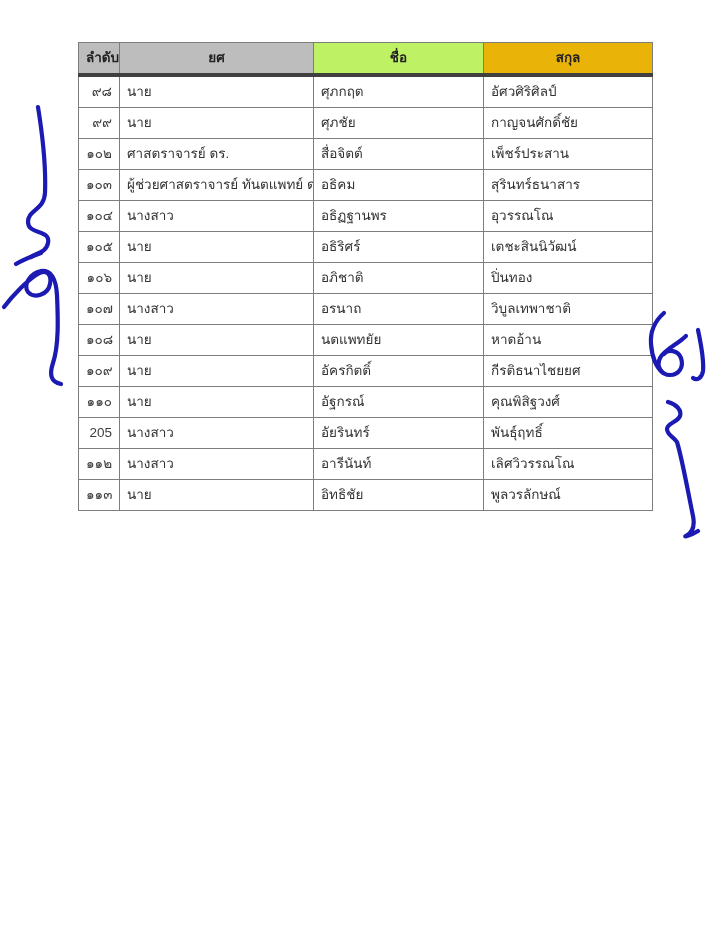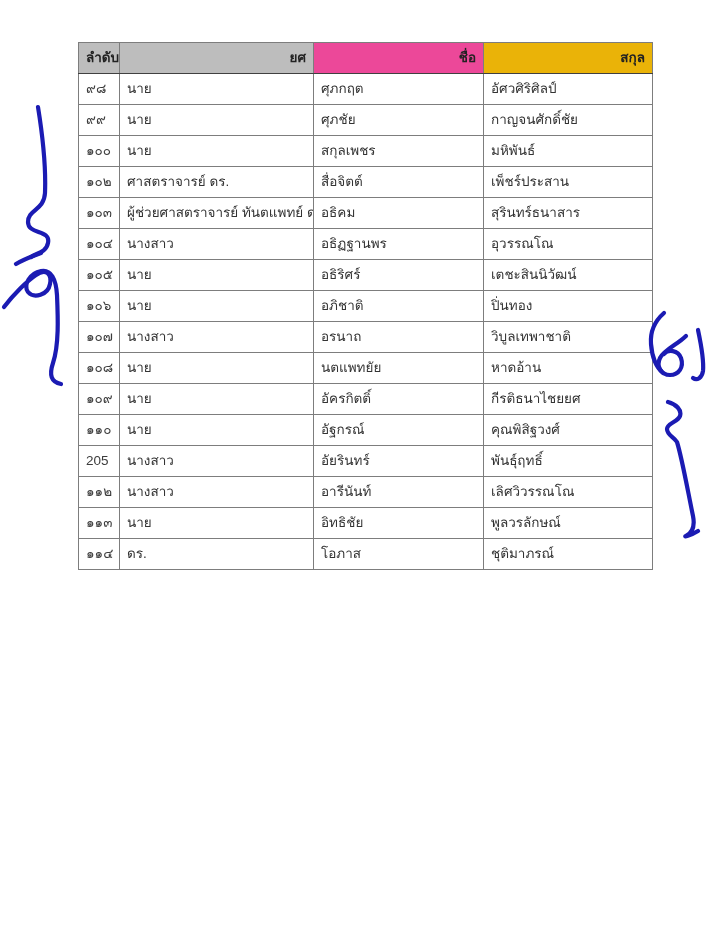--- a/index.html
+++ b/index.html
@@ -38,26 +38,26 @@
     font-size: 13.5px;
     line-height: 1.1;
     padding: 1px 7px;
     overflow: hidden;
     white-space: nowrap;
     vertical-align: middle;
   }
   table.roster th {
     background: #bdbdbd;
     font-weight: bold;
+    text-align: center;
+    color: #222222;
+    border-bottom: 4px solid #404040;
+  }
+  td.cell-no {
     text-align: right;
-    color: #222222;
-    border-bottom: 1px solid #404040;
-  }
-  td.cell-no {
-    text-align: left;
     font-size: 12.5px;
     padding: 1px 2px;
     color: #3c3c3c;
   }
   td.cell-title { font-size: 13px; }
   .pen-layer {
     position: absolute;
     inset: 0;
     width: 728px;
     height: 942px;
@@ -79,45 +79,39 @@
     <colgroup>
       <col class="c-no">
         <col class="c-title">
         <col class="c-first">
         <col class="c-last">
     </colgroup>
     <thead>
       <tr>
         <th style="background: rgb(189, 189, 189);">ลำดับ</th>
         <th style="background: rgb(189, 189, 189); font-family: Liberation Serif, serif;">ยศ</th>
-        <th style="background: #ec4899;">ชื่อ</th>
+        <th style="background: #bef264;">ชื่อ</th>
         <th style="background: #eab308;">สกุล</th>
       </tr>
     </thead>
     <tbody>
     <tr>
       <td class="cell-no">๙๘</td>
       <td class="cell-title">นาย</td>
       <td class="cell-first">ศุภกฤต</td>
       <td class="cell-last">อัศวศิริศิลป์</td>
     </tr>
 
     <tr>
       <td class="cell-no">๙๙</td>
       <td class="cell-title">นาย</td>
       <td class="cell-first">ศุภชัย</td>
       <td class="cell-last">กาญจนศักดิ์ชัย</td>
     </tr>
 
-    <tr>
-      <td class="cell-no">๑๐๐</td>
-      <td class="cell-title">นาย</td>
-      <td class="cell-first">สกุลเพชร</td>
-      <td class="cell-last">มหิพันธ์</td>
-    </tr>
 
 
     <tr>
       <td class="cell-no">๑๐๒</td>
       <td class="cell-title">ศาสตราจารย์ ดร.</td>
       <td class="cell-first">สื่อจิตต์</td>
       <td class="cell-last">เพ็ชร์ประสาน</td>
     </tr>
 
     <tr>
@@ -190,26 +184,20 @@
       <td class="cell-last">เลิศวิวรรณโณ</td>
     </tr>
 
     <tr>
       <td class="cell-no">๑๑๓</td>
       <td class="cell-title">นาย</td>
       <td class="cell-first">อิทธิชัย</td>
       <td class="cell-last">พูลวรลักษณ์</td>
     </tr>
 
-    <tr>
-      <td class="cell-no">๑๑๔</td>
-      <td class="cell-title">ดร.</td>
-      <td class="cell-first">โอภาส</td>
-      <td class="cell-last">ชุติมาภรณ์</td>
-    </tr>
   </tbody>
   </table>
 
   <svg class="pen-layer" viewBox="0 0 728 942" xmlns="http://www.w3.org/2000/svg">
     <g>
       <path d="M 38,107 C 43,138 46,168 45,193 C 44,211 28,209 28,222 C 28,235 51,229 48,243 C 46,253 36,253 31,257" stroke="#1b1bb3"></path>
       <path d="M 16,264 C 24,259 33,256 41,253" stroke="#1b1bb3"></path>
       <path d="M 4,307 C 13,295 27,281 36,275 C 46,268 52,274 50,284 C 48,295 34,299 28,292 C 23,285 30,273 41,271 C 51,269 56,279 57,295 C 58,318 59,345 53,363 C 49,375 51,382 61,384" stroke="#1b1bb3"></path>
     </g>
     <g>

